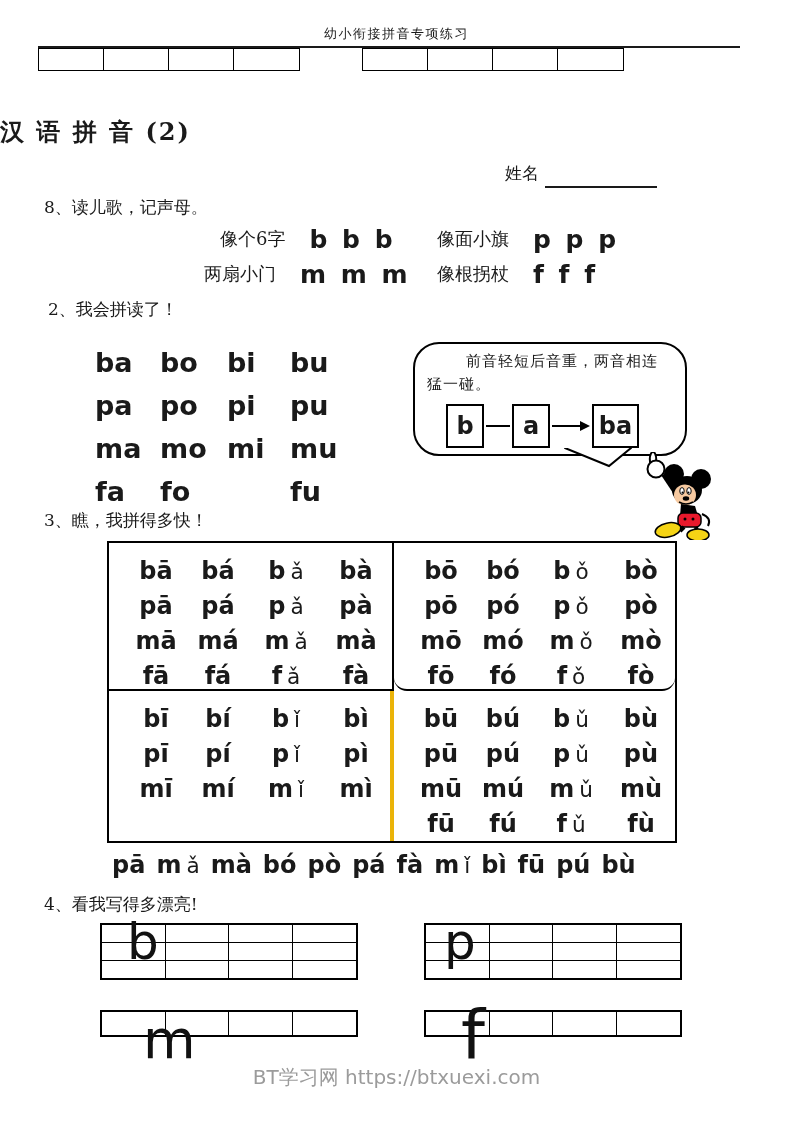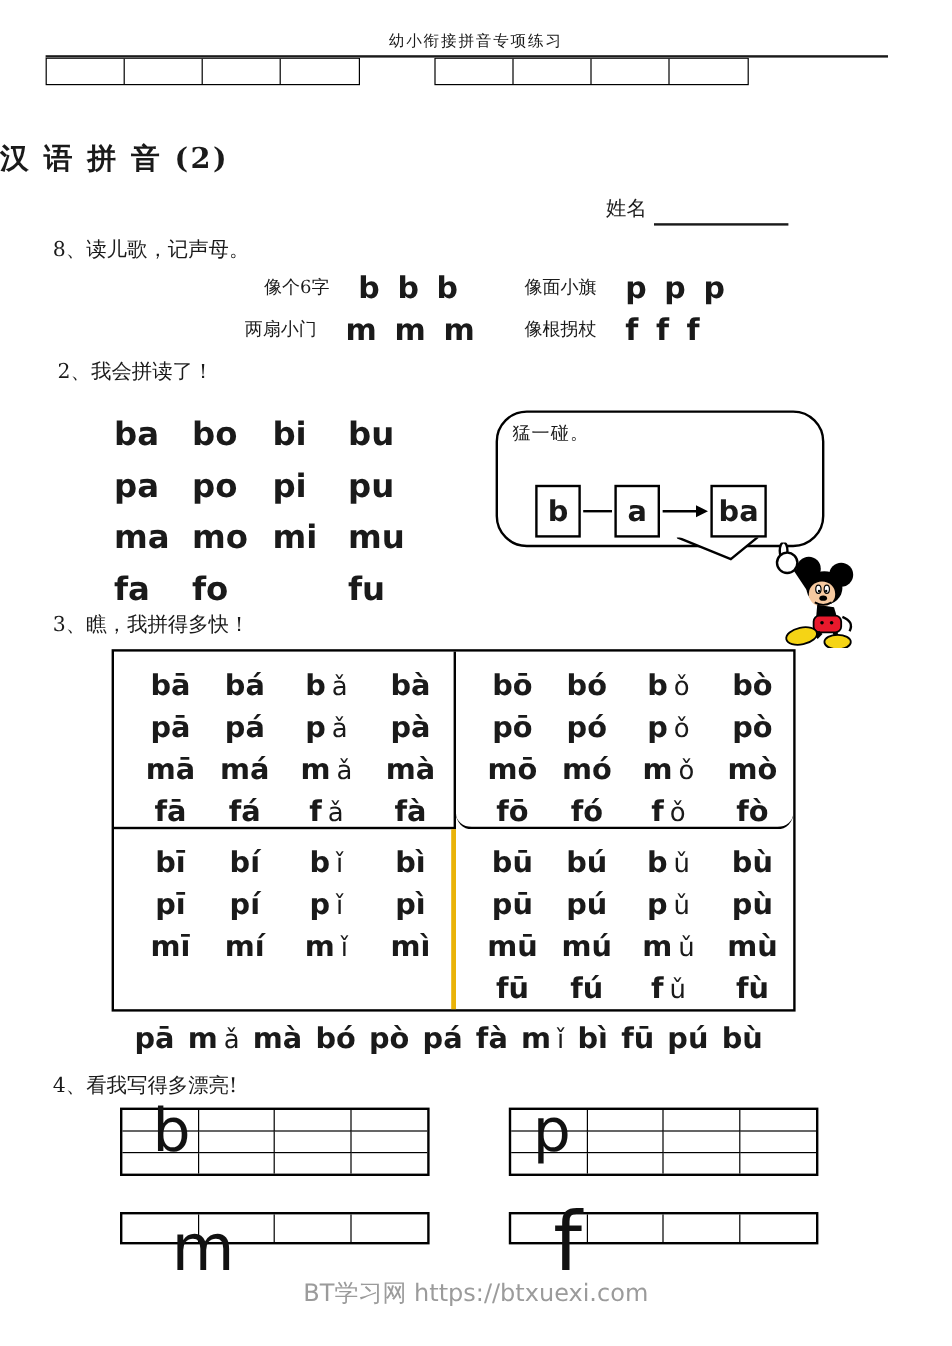--- a/index.html
+++ b/index.html
@@ -21,21 +21,21 @@
   .name-underline{left:545px;top:186px;width:112px;height:2px;background:#1a1a1a;}
 
   .heading{font-size:17px;}
   .s1-heading{left:44px;top:196px;}
   .s2-heading{left:48px;top:298px;}
   .s3-heading{left:44px;top:509px;}
   .s4-heading{left:44px;top:893px;}
 
   
   .rhyme{display:flex;align-items:center;height:30px;}
-  .rhyme .cn{font-size:15px;font-family:"DejaVu Serif","Liberation Serif",serif;}
+  .rhyme .cn{font-size:18px;font-family:"DejaVu Serif","Liberation Serif",serif;}
   .rhyme .py{font-size:25px;font-weight:700;margin-left:24px;letter-spacing:3px;}
 
   
   .s2-grid{left:95px;top:341px;display:grid;grid-template-columns:65px 67px 63px 65px;
            grid-auto-rows:43px;font-size:27px;font-weight:700;align-items:center;}
 
   
   .bubble{left:413px;top:342px;width:270px;height:110px;border:2px solid #000;border-radius:26px;background:#fff;}
   .bubble-text{position:absolute;left:0;top:6px;width:100%;padding:0 12px;box-sizing:border-box;
                font-size:15px;line-height:1.5;letter-spacing:1px;
@@ -44,21 +44,21 @@
   .bbox{position:absolute;border:2px solid #000;display:flex;align-items:center;justify-content:center;
         font-size:24px;font-weight:700;background:#fff;box-sizing:border-box;}
   .box-initial{left:31px;top:60px;width:38px;height:44px;}
   .box-final{left:97px;top:60px;width:38px;height:44px;}
   .box-result{left:177px;top:60px;width:47px;height:44px;}
   .connector{position:absolute;left:71px;top:81px;width:24px;height:2px;background:#000;}
   .arrow-svg{position:absolute;left:137px;top:76px;}
   .tail-svg{position:absolute;left:148px;top:104px;}
 
   
-  .s3-table{left:93px;top:541px;width:566px;height:298px;border:2px solid #000;
+  .s3-table{left:107px;top:541px;width:566px;height:298px;border:2px solid #000;
             display:grid;grid-template-columns:285px 281px;grid-template-rows:148px 150px;box-sizing:content-box;}
   .quad{padding:10px 0 0 16px;display:grid;grid-template-columns:62px 62px 74px 66px;
         grid-auto-rows:35px;font-size:24px;font-weight:700;justify-items:center;align-items:center;box-sizing:border-box;}
   .quad-tl{border-right:2px solid #000;border-bottom:2px solid #000;}
   .quad-tr{border-bottom:2px solid #000;border-radius:13px;}
   .quad-bl{border-right:4px solid #eab308;}
 
   .syl{display:inline-flex;align-items:baseline;white-space:pre;}
   .syl .t3{font-weight:400;font-size:0.9em;margin-left:5px;}
 
@@ -142,20 +142,21 @@
       <div><span class="syl"><span>mi</span></span></div>
       <div><span class="syl"><span>mu</span></span></div>
       <div><span class="syl"><span>fa</span></span></div>
       <div><span class="syl"><span>fo</span></span></div>
       <div></div>
       <div><span class="syl"><span>fu</span></span></div>
     </div>
 
   <div class="abs bubble">
     <div class="bubble-text">
+      <div class="l1">前音轻短后音重，两音相连</div>
       <div class="l2">猛一碰。</div>
     </div>
     <div class="bbox box-initial">b</div>
     <div class="connector"></div>
     <div class="bbox box-final">a</div>
     <svg class="arrow-svg" width="38" height="12">
       <line x1="0" y1="6" x2="29" y2="6" stroke="#000" stroke-width="2"></line>
       <polygon points="28,1 38,6 28,11" fill="#000"></polygon>
     </svg>
     <div class="bbox box-result">ba</div>

